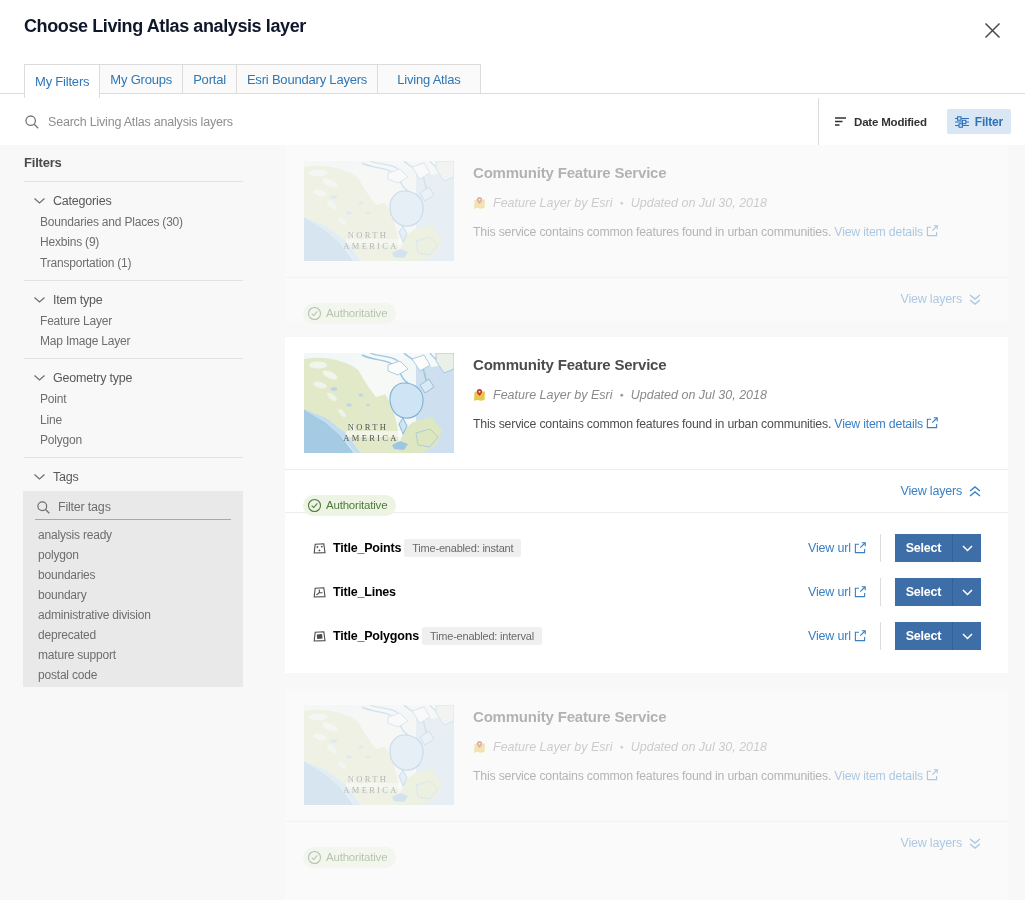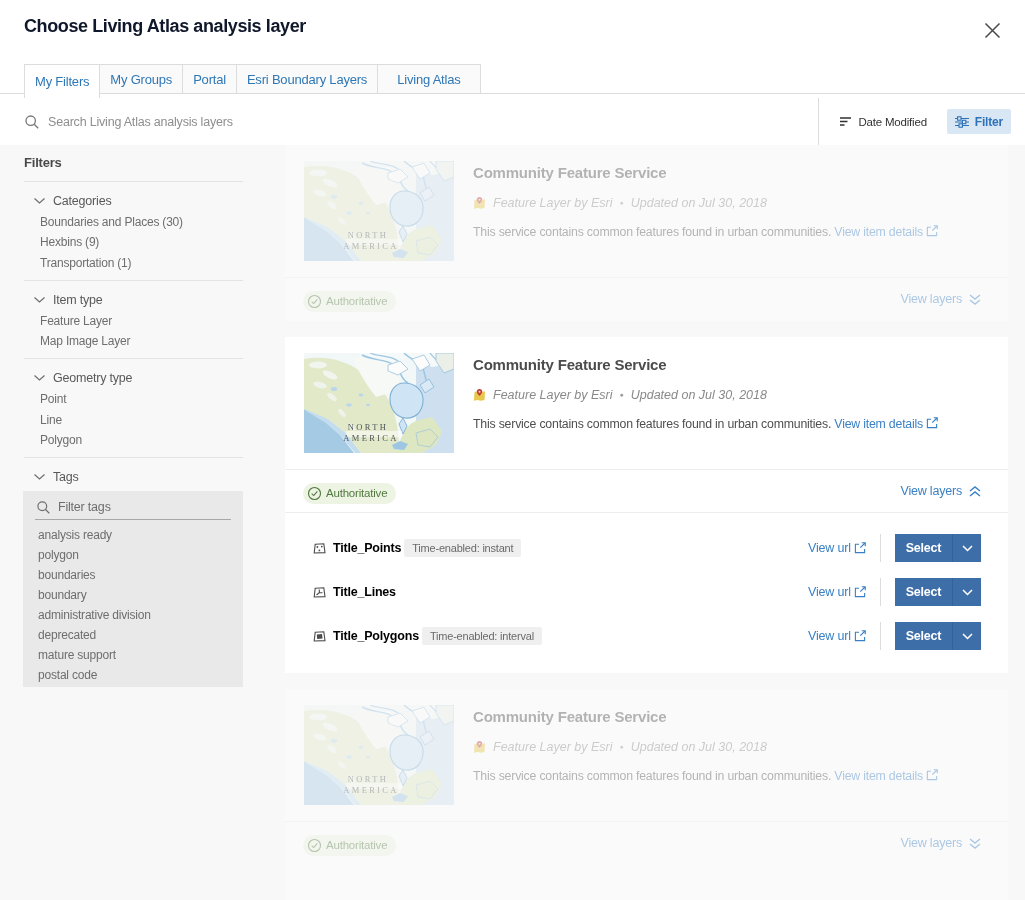--- a/index.html
+++ b/index.html
@@ -19,21 +19,21 @@
   position:relative; z-index:1; white-space:nowrap; }
 .tab:first-child { border-left:1px solid #dcdcdc; }
 .tab.active { height:34px; background:#fff; border-bottom:none; z-index:2; }
 .tab:last-child { padding:0 19px; }
 
 .srow { height:47px; display:flex; align-items:stretch; }
 .srch { flex:1; display:flex; align-items:center; padding-left:25px; }
 .srch .ph { color:#8e8e8e; font-size:12.5px; margin-left:9px; }
 .sright { width:207px; border-left:1px solid #dcdcdc; display:flex; align-items:center;
   justify-content:flex-end; padding-right:14px; white-space:nowrap; }
-.dmod { display:flex; align-items:center; font-size:11.5px; font-weight:400; color:#323232; }
+.dmod { display:flex; align-items:center; font-size:11.5px; font-weight:700; color:#323232; }
 .fbtn { margin-left:20px; display:flex; align-items:center; height:25px; padding:0 8px;
   background:#d9e7f4; border-radius:2px; color:#2e72b8; font-size:12px; font-weight:700; }
 
 .bod { background:#f8f8f8; height:755px; padding:0 0 0 24px; }
 .trow { height:52px; display:flex; align-items:center; }
 .trow .lbl { font-size:12px; color:#4c4c4c; width:194px; white-space:nowrap; }
 .count { font-size:12.5px; color:#4f4f4f; margin-left:44px; }
 .cols { display:flex; }
 .sidebar { width:219px; flex:none; }
 .sidebar .fil { font-size:13px; font-weight:700; color:#4a4a4a; margin-top:10px; line-height:15px; }
@@ -57,21 +57,21 @@
 .thumb { width:150px; height:100px; flex:none; }
 .cinfo { margin-left:19px; padding-top:4px; }
 .ctitle { font-size:15px; font-weight:700; color:#4c4c4c; line-height:16px; }
 .cmeta { display:flex; align-items:center; margin-top:15px; font-size:12.5px; color:#898989; height:13px; letter-spacing:0;font-style:italic; }
 .cmeta .dot { margin:0 7px; font-size:7px; color:#9b9b9b; }
 .cdesc { margin-top:16px; font-size:12.3px; color:#4f4f4f; height:15px; }
 .cdesc a { color:#3a80c4; text-decoration:none; }
 .cfoot { height:43px; border-top:1px solid #ededed; display:flex; align-items:center;
   padding:0 27px 0 18px; }
 .pill { display:flex; align-items:center; background:#eef4e4; border-radius:11px;
-  height:21px; padding:0 9px 0 4px; position:relative; top:2px; }
+  height:21px; padding:0 9px 0 4px; position:relative; top:14px; }
 .pill span { color:#51793e; font-size:11.5px; margin-left:4px; }
 .vlayers { margin-left:auto; display:flex; align-items:center; color:#3a80c4;
   font-size:12.5px; }
 .vlayers svg { margin-left:7px; }
 .lyrs { border-top:1px solid #ededed; padding:21px 27px 23px 28px; }
 .lrow { height:28px; display:flex; align-items:center; margin-bottom:16px; }
 .lrow:last-child { margin-bottom:0; }
 .lname { font-size:12.5px; font-weight:700; color:#000000; margin-left:7px; }
 .badge { background:#efefef; color:#6a6a6a; font-size:11px; border-radius:2px;
   padding:3px 8px; margin-left:3px; }

